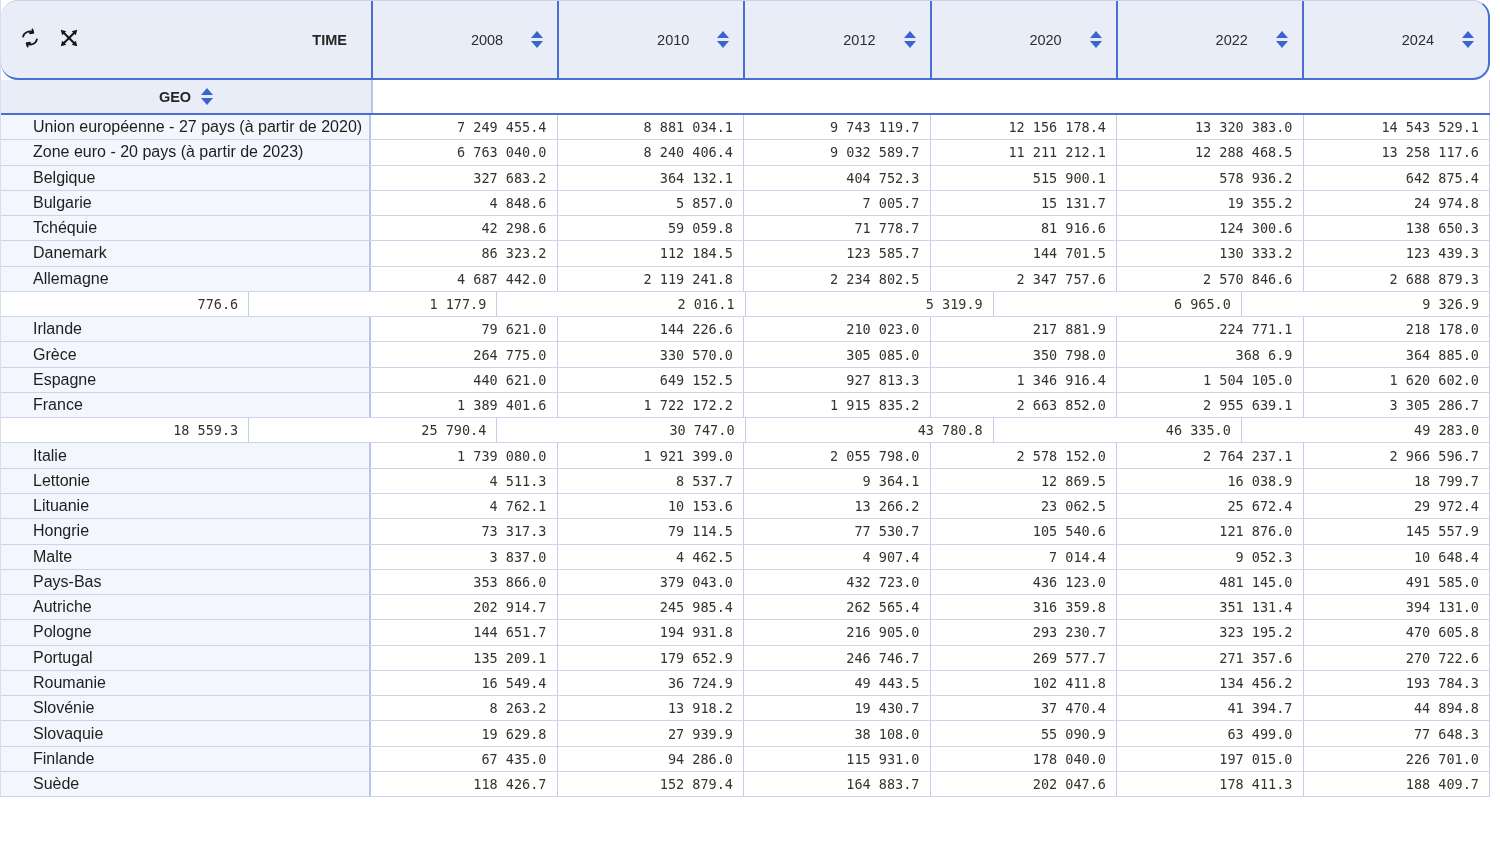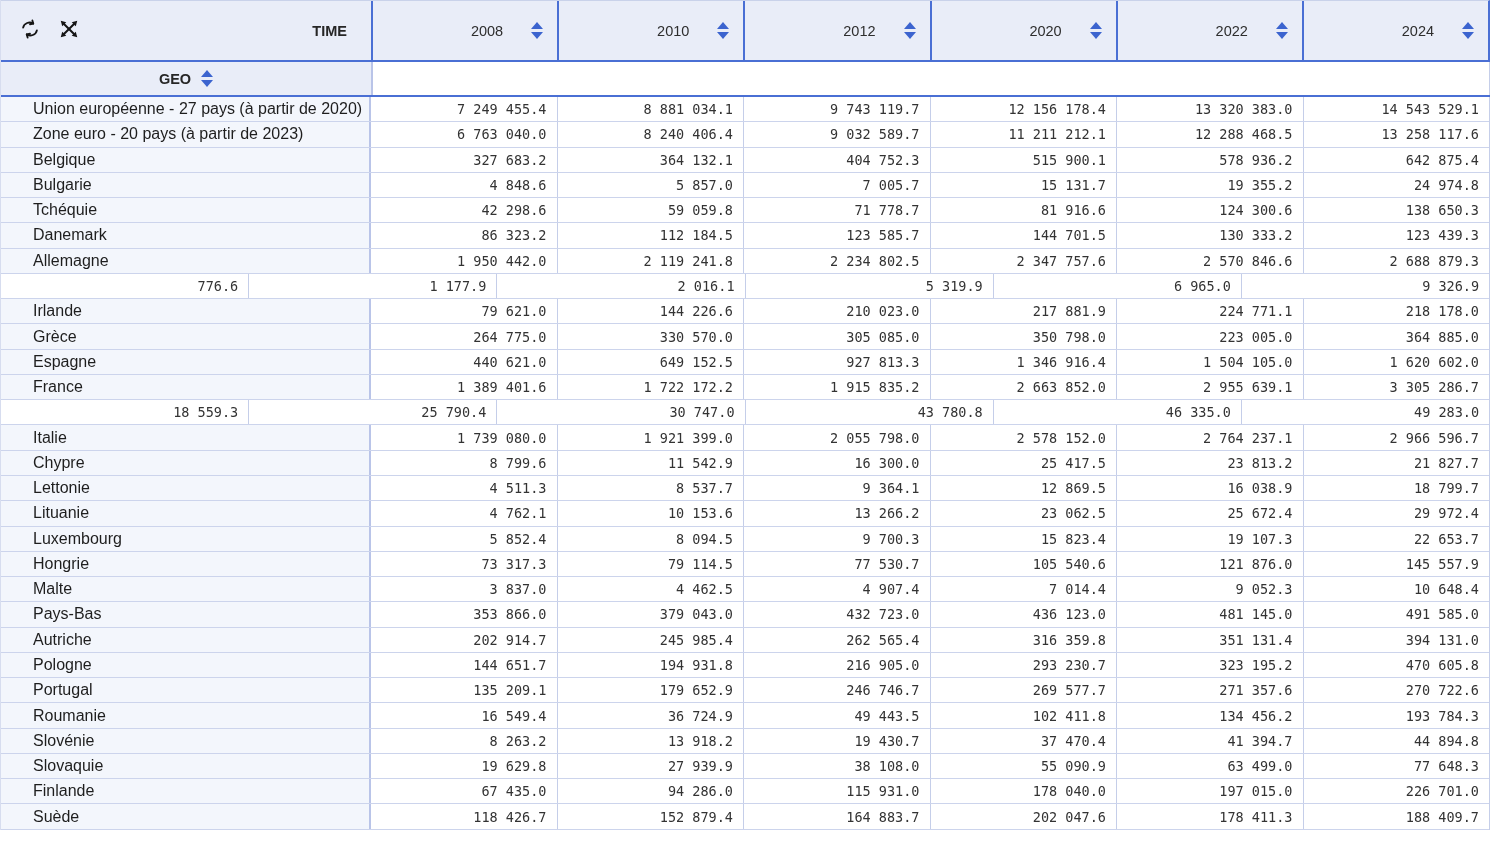--- a/index.html
+++ b/index.html
@@ -19,25 +19,26 @@
     font-family:"Liberation Sans", sans-serif;
     width:1500px;height:841px;overflow:hidden;
   }
   .table{
     width:1490px;
     border-left:1px solid #d7ddef;
   }
   
   .time-row{
     display:flex;
-    height:62px;
+    height:80px;
     background:var(--hdr-bg);
     border-top:1px solid #c9d2ea;
     border-bottom:2px solid var(--blue-border);
     border-right:2px solid var(--blue-border);
+    border-radius:17px;
   }
   .corner-cell{
     width:370px;flex:0 0 370px;
     display:flex;align-items:center;
   }
   .toolbar{
     display:flex;align-items:center;gap:15px;
     padding-left:17px;
   }
   .icon-btn{
@@ -258,21 +259,21 @@
     <div class="geo-cell">Danemark</div>
     <div class="value-cell">86 323.2</div>
     <div class="value-cell">112 184.5</div>
     <div class="value-cell">123 585.7</div>
     <div class="value-cell">144 701.5</div>
     <div class="value-cell">130 333.2</div>
     <div class="value-cell">123 439.3</div>
   </div>
       <div class="row">
     <div class="geo-cell">Allemagne</div>
-    <div class="value-cell">1 950 442.0</div>
+    <div class="value-cell">4 687 442.0</div>
     <div class="value-cell">2 119 241.8</div>
     <div class="value-cell">2 234 802.5</div>
     <div class="value-cell">2 347 757.6</div>
     <div class="value-cell">2 570 846.6</div>
     <div class="value-cell">2 688 879.3</div>
   </div>
       <div class="row">
     <div class="value-cell">776.6</div>
     <div class="value-cell">1 177.9</div>
     <div class="value-cell">2 016.1</div>
@@ -288,21 +289,21 @@
     <div class="value-cell">217 881.9</div>
     <div class="value-cell">224 771.1</div>
     <div class="value-cell">218 178.0</div>
   </div>
       <div class="row">
     <div class="geo-cell">Grèce</div>
     <div class="value-cell">264 775.0</div>
     <div class="value-cell">330 570.0</div>
     <div class="value-cell">305 085.0</div>
     <div class="value-cell">350 798.0</div>
-    <div class="value-cell">223 005.0</div>
+    <div class="value-cell">368 6.9</div>
     <div class="value-cell">364 885.0</div>
   </div>
       <div class="row">
     <div class="geo-cell">Espagne</div>
     <div class="value-cell">440 621.0</div>
     <div class="value-cell">649 152.5</div>
     <div class="value-cell">927 813.3</div>
     <div class="value-cell">1 346 916.4</div>
     <div class="value-cell">1 504 105.0</div>
     <div class="value-cell">1 620 602.0</div>
@@ -327,56 +328,38 @@
       <div class="row">
     <div class="geo-cell">Italie</div>
     <div class="value-cell">1 739 080.0</div>
     <div class="value-cell">1 921 399.0</div>
     <div class="value-cell">2 055 798.0</div>
     <div class="value-cell">2 578 152.0</div>
     <div class="value-cell">2 764 237.1</div>
     <div class="value-cell">2 966 596.7</div>
   </div>
       <div class="row">
-    <div class="geo-cell">Chypre</div>
-    <div class="value-cell">8 799.6</div>
-    <div class="value-cell">11 542.9</div>
-    <div class="value-cell">16 300.0</div>
-    <div class="value-cell">25 417.5</div>
-    <div class="value-cell">23 813.2</div>
-    <div class="value-cell">21 827.7</div>
-  </div>
-      <div class="row">
     <div class="geo-cell">Lettonie</div>
     <div class="value-cell">4 511.3</div>
     <div class="value-cell">8 537.7</div>
     <div class="value-cell">9 364.1</div>
     <div class="value-cell">12 869.5</div>
     <div class="value-cell">16 038.9</div>
     <div class="value-cell">18 799.7</div>
   </div>
       <div class="row">
     <div class="geo-cell">Lituanie</div>
     <div class="value-cell">4 762.1</div>
     <div class="value-cell">10 153.6</div>
     <div class="value-cell">13 266.2</div>
     <div class="value-cell">23 062.5</div>
     <div class="value-cell">25 672.4</div>
     <div class="value-cell">29 972.4</div>
   </div>
       <div class="row">
-    <div class="geo-cell">Luxembourg</div>
-    <div class="value-cell">5 852.4</div>
-    <div class="value-cell">8 094.5</div>
-    <div class="value-cell">9 700.3</div>
-    <div class="value-cell">15 823.4</div>
-    <div class="value-cell">19 107.3</div>
-    <div class="value-cell">22 653.7</div>
-  </div>
-      <div class="row">
     <div class="geo-cell">Hongrie</div>
     <div class="value-cell">73 317.3</div>
     <div class="value-cell">79 114.5</div>
     <div class="value-cell">77 530.7</div>
     <div class="value-cell">105 540.6</div>
     <div class="value-cell">121 876.0</div>
     <div class="value-cell">145 557.9</div>
   </div>
       <div class="row">
     <div class="geo-cell">Malte</div>

